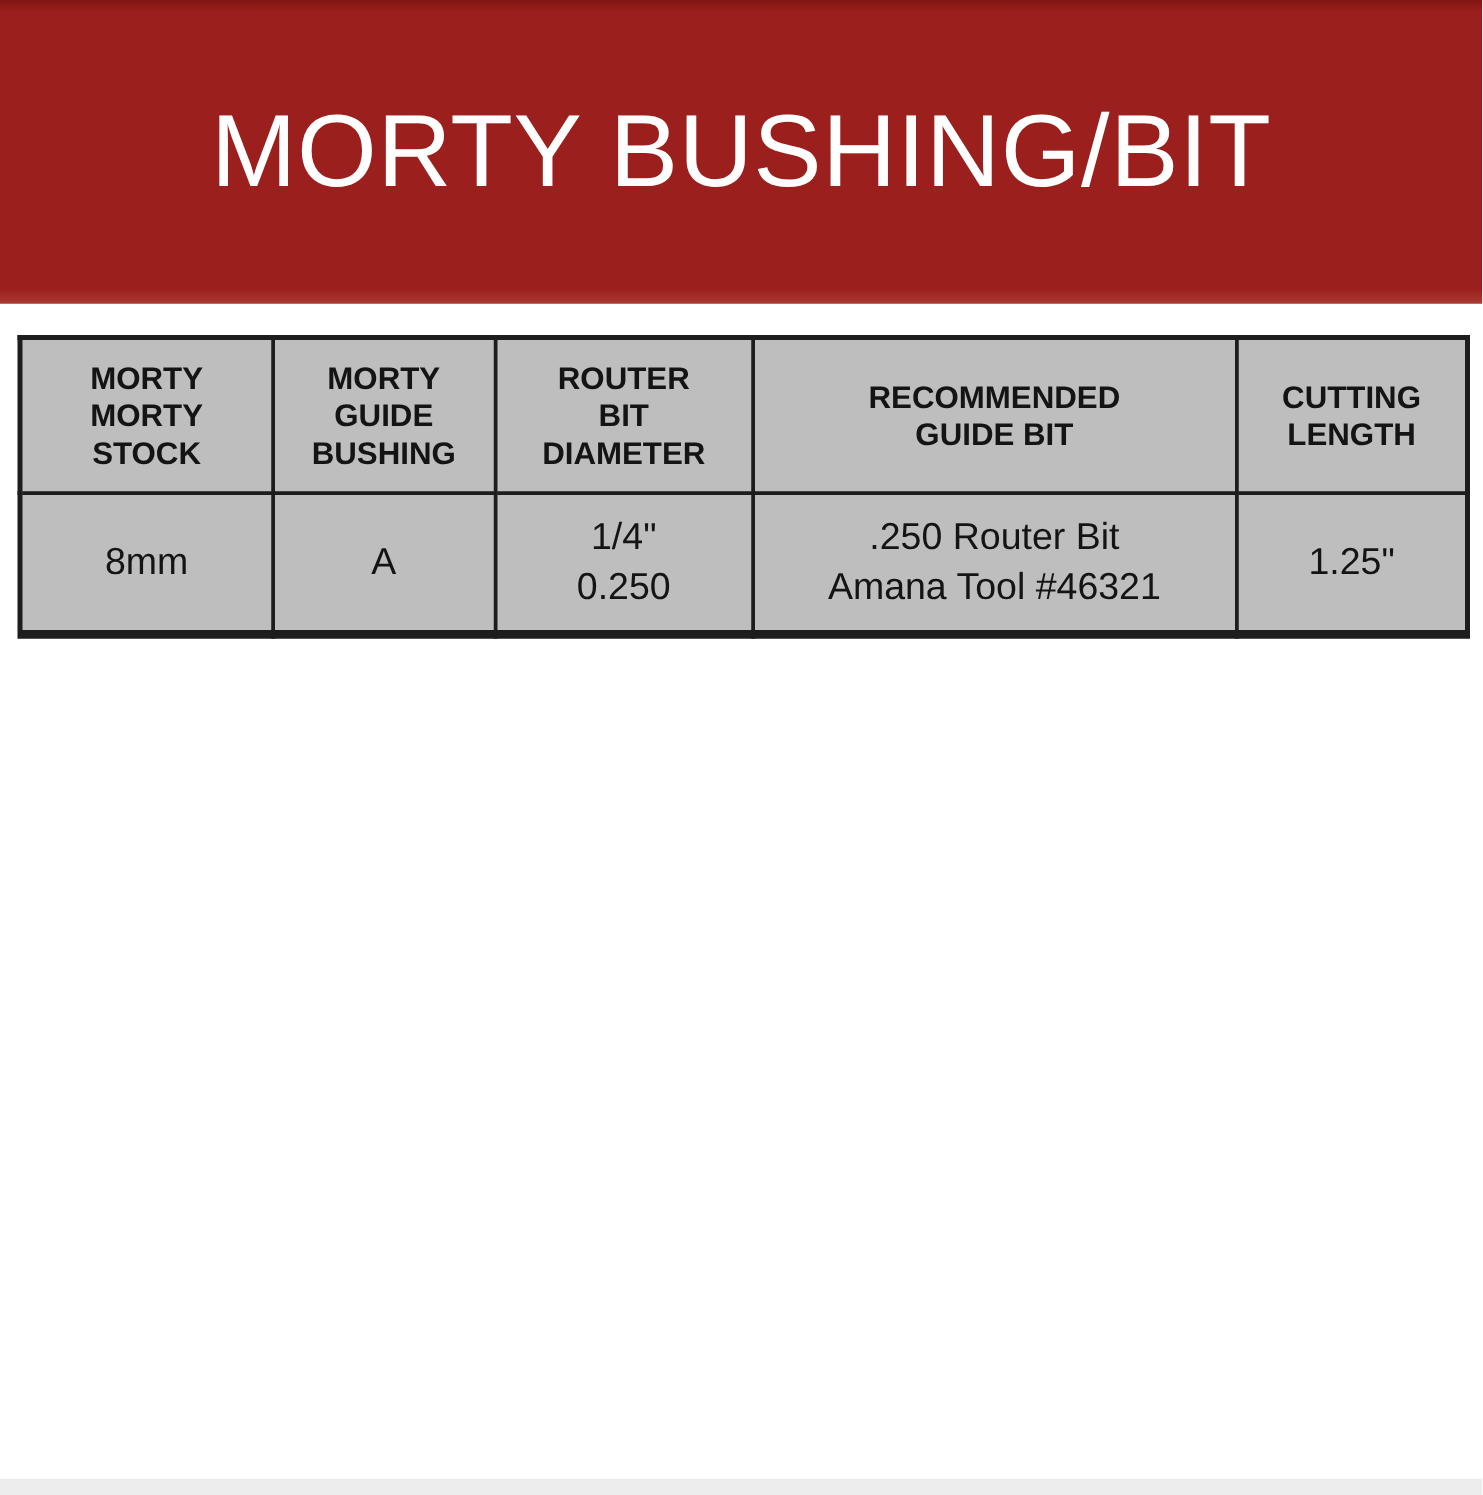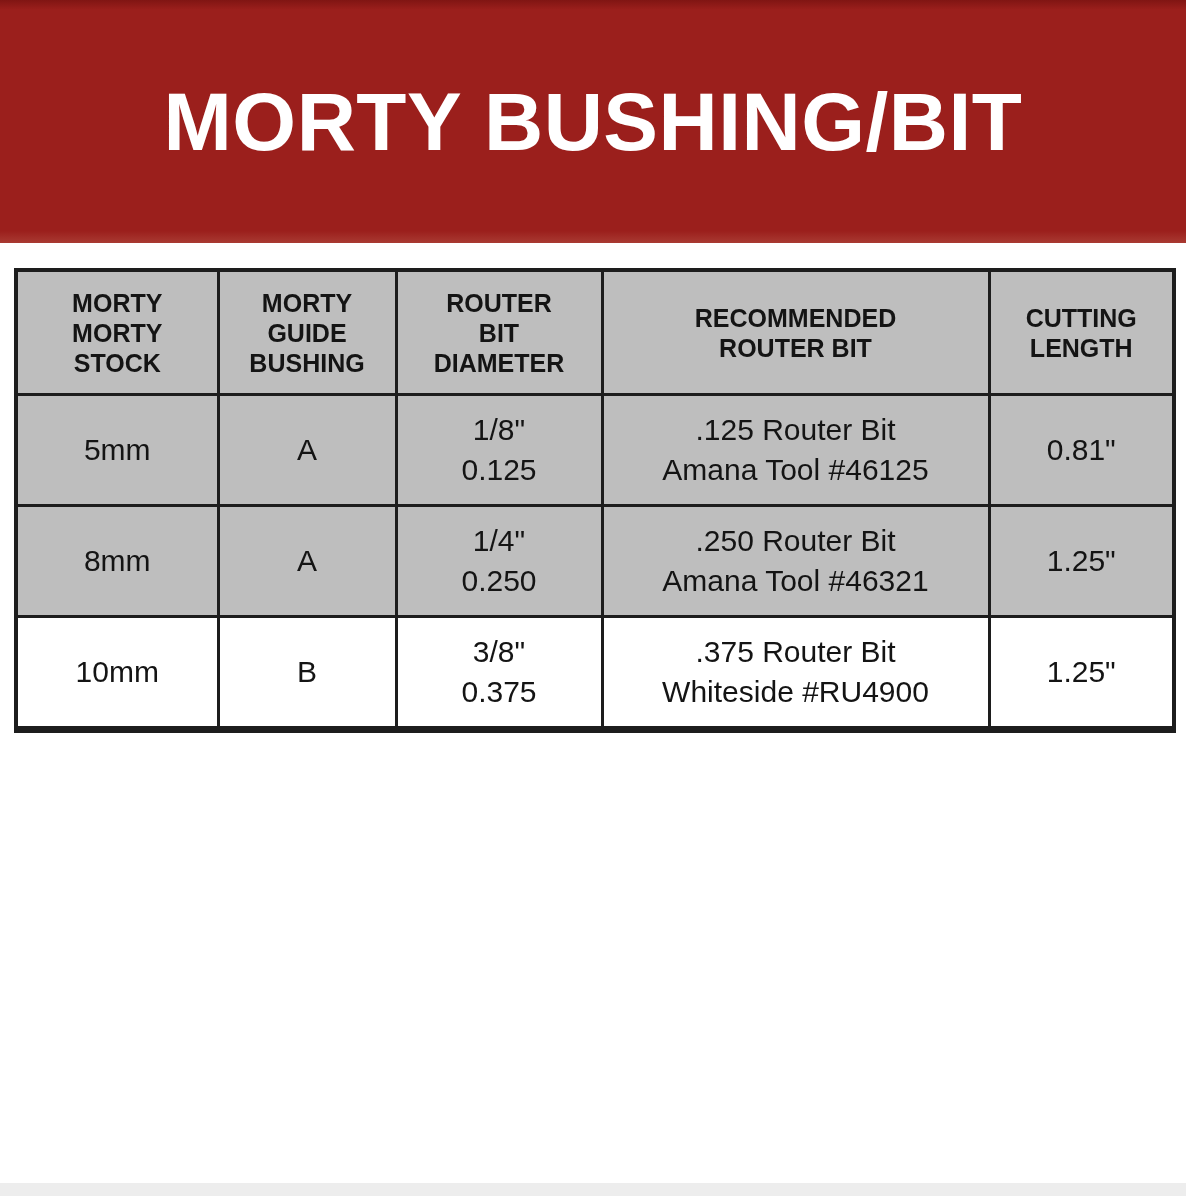--- a/index.html
+++ b/index.html
@@ -19,21 +19,21 @@
     width: 1186px;
     height: 243px;
     background: linear-gradient(180deg, #801513 0%, #9B1F1C 4%, #9B1F1C 95%, #A93A32 100%);
     display: flex;
     flex-direction: column;
     align-items: center;
     justify-content: center;
   }
   .banner .title-line {
     color: #ffffff;
-    font-weight: bold;
+    font-weight: normal;
     font-size: 82px;
     line-height: 90px;
     letter-spacing: 0.5px;
     white-space: nowrap;
     text-align: center;
   }
 
   
   .table-wrap {
     position: absolute;
@@ -116,67 +116,41 @@
             <div>GUIDE</div>
             <div>BUSHING</div>
           </th>
           <th>
             <div>ROUTER</div>
             <div>BIT</div>
             <div>DIAMETER</div>
           </th>
           <th>
             <div>RECOMMENDED</div>
-            <div>ROUTER BIT</div>
+            <div>GUIDE BIT</div>
           </th>
           <th>
             <div>CUTTING</div>
             <div>LENGTH</div>
           </th>
         </tr>
       </thead>
       <tbody>
-        <tr class="shaded">
-          <td>5mm</td>
-          <td>A</td>
-          <td>
-            <div>1/8"</div>
-            <div>0.125</div>
-          </td>
-          <td>
-            <div>.125 Router Bit</div>
-            <div>Amana Tool #46125</div>
-          </td>
-          <td>0.81"</td>
-        </tr>
         <tr class="shaded">
           <td>8mm</td>
           <td>A</td>
           <td>
             <div>1/4"</div>
             <div>0.250</div>
           </td>
           <td>
             <div>.250 Router Bit</div>
             <div>Amana Tool #46321</div>
           </td>
           <td>1.25"</td>
         </tr>
-        <tr>
-          <td>10mm</td>
-          <td>B</td>
-          <td>
-            <div>3/8"</div>
-            <div>0.375</div>
-          </td>
-          <td>
-            <div>.375 Router Bit</div>
-            <div>Whiteside #RU4900</div>
-          </td>
-          <td>1.25"</td>
-        </tr>
       </tbody>
     </table>
   </div>
 
   <div class="footer-strip"></div>
 
 </div>
 
 </body></html>

